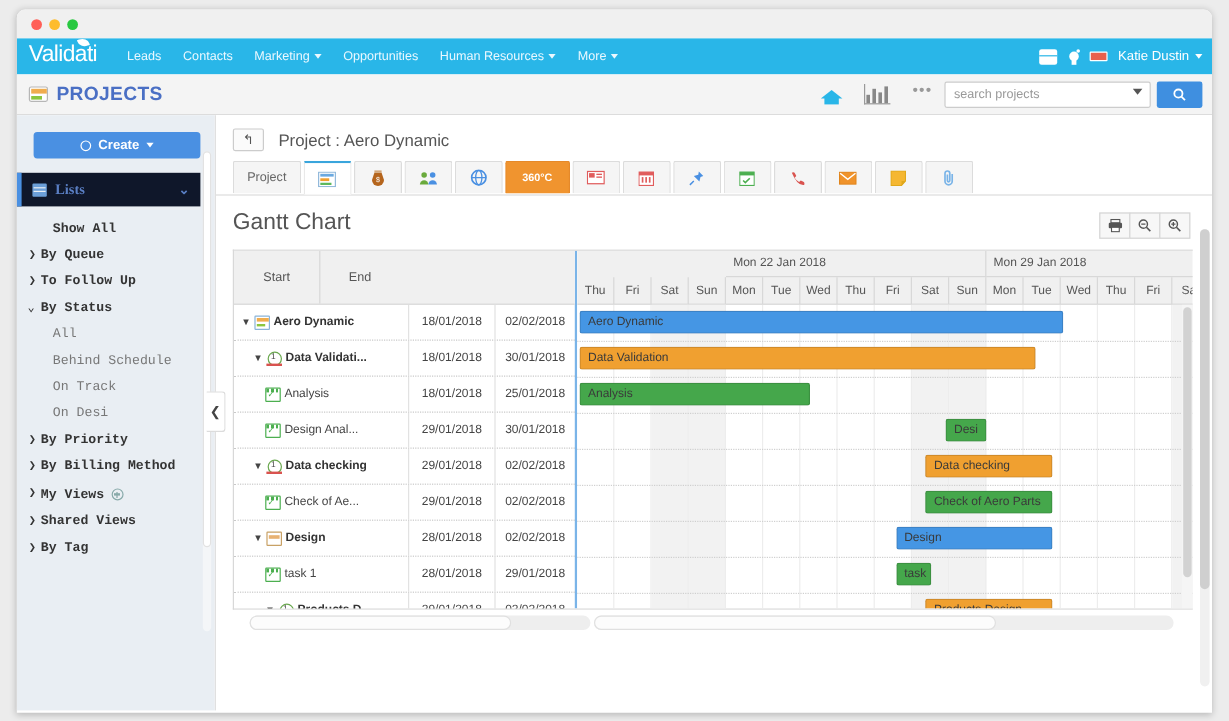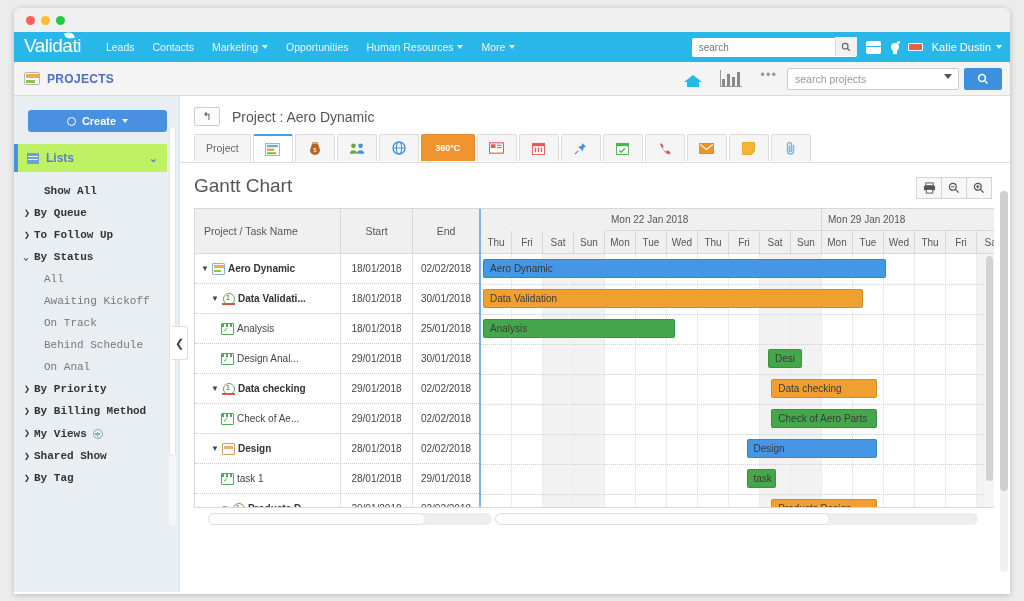--- a/index.html
+++ b/index.html
@@ -66,21 +66,21 @@
   .projbar {
     height:34px; background:#f4f4f4; border-bottom:1px solid #dcdcdc;
     display:flex; align-items:center; padding:0 10px; position:relative;
   }
   .proj-ico {
     width:16px; height:13px; background:#fff; border:1px solid #b6b6b6; border-radius:2px;
     position:relative; margin-right:7px;
   }
   .proj-ico:before{content:""; position:absolute; left:1px; top:1px; width:13px; height:4px; background:#f0ad4e;}
   .proj-ico:after{content:""; position:absolute; left:1px; top:7px; width:9px; height:3px; background:#8cc63f;}
-  .projtitle { color:#4a6fc4; font-size:12px; font-weight:bold; letter-spacing:.3px; }
+  .projtitle { color:#4a6fc4; font-size:16px; font-weight:bold; letter-spacing:.3px; }
   .projbar-right { position:absolute; right:8px; display:flex; align-items:center; gap:0; }
   .home-ico { width:18px; height:16px; margin-right:10px; position:relative; }
   .home-ico:before{content:""; position:absolute; left:0; top:4px; border-left:9px solid transparent;
     border-right:9px solid transparent; border-bottom:7px solid #29b6e8;}
   .home-ico:after{content:""; position:absolute; left:3px; top:10px; width:12px; height:6px; background:#29b6e8;}
   .barchart-ico { width:22px; height:17px; border-left:1.5px solid #999; border-bottom:1.5px solid #999;
     position:relative; margin:0 8px; padding-left:2px; }
   .barchart-ico span{ position:absolute; bottom:0; width:3px; background:#888; }
   .dots3 { color:#999; font-size:13px; letter-spacing:1px; margin:0 10px; position:relative; top:-4px; }
   .projsearch {
@@ -98,23 +98,24 @@
   .appbody { display:flex; height:496px; background:#fff; position:relative; }
 
   
   .sidebar { width:165px; background:#e9eef3; padding:10px 0 0 0; position:relative; flex:none; }
   .createbtn {
     margin:4px 12px 12px 14px; height:22px; background:#4a90e2; border-radius:3px; color:#fff;
     font-size:11px; font-weight:bold; display:flex; align-items:center; justify-content:center; gap:6px;
   }
   .circ { width:9px; height:9px; border:1.5px solid #fff; border-radius:50%; }
   .listshdr {
-    background:#bef264; border-left:4px solid #4a90e2; height:28px; display:flex; align-items:center;
+    background:#0f172a; border-left:4px solid #4a90e2; height:28px; display:flex; align-items:center;
     padding:0 10px 0 9px; color:#5a7fc4; font-size:12px; font-weight:bold; position:relative;
     margin-right:12px;
+    font-family:Liberation Serif, serif;
   }
   .lists-ico { width:12px; height:11px; background:#6b9fd8; border-radius:1px; margin-right:7px; position:relative; }
   .lists-ico:after{content:""; position:absolute; left:1px; top:3px; width:10px; height:1px;
     background:#e9eef3; box-shadow:0 3px 0 #e9eef3;}
   .chev-d { position:absolute; right:9px; color:#5a7fc4; font-size:11px; }
   .snav { padding:8px 0 0 0; }
   .sitem { font-size:11px; color:#555; padding:5px 0 5px 30px; position:relative;font-family:Liberation Mono, monospace; }
   .sitem.bold { font-weight:bold; color:#333; padding-left:20px; }
   .sitem.sub { color:#777; padding-left:30px; }
   .arrow-r { position:absolute; left:10px; top:5px; color:#333; font-size:10px; font-weight:bold; }
@@ -244,29 +245,20 @@
       <div class="navitem">
         <span>Human Resources</span>
         <span class="caret"></span>
       </div>
       <div class="navitem">
         <span>More</span>
         <span class="caret"></span>
       </div>
 
       <div class="nav-right">
-        <div class="srchwrap">
-          <input class="srch" placeholder="search" style="">
-          <div class="srchbtn">
-            <svg width="10" height="10" viewBox="0 0 12 12">
-              <circle cx="5" cy="5" r="3.4" fill="none" stroke="#666" stroke-width="1.4"></circle>
-              <line x1="7.5" y1="7.5" x2="10.5" y2="10.5" stroke="#666" stroke-width="1.4"></line>
-            </svg>
-          </div>
-        </div>
         <div class="ico-sq"></div>
         <div class="ico-bulb">
             <i></i>
           </div>
         <div class="flag"></div>
         <div class="uname">
           <span>Katie Dustin</span>
           <span class="caret"></span>
         </div>
       </div>
@@ -311,28 +303,27 @@
           <span class="lists-ico"></span>
           <span>Lists</span>
           <span class="chev-d">⌄</span>
         </div>
         <div class="snav">
           <div class="sitem" style="font-weight:bold;color:#333;padding-left:30px"><span>Show All</span></div>
           <div class="sitem bold"><span class="arrow-r">❯</span><span>By Queue</span></div>
           <div class="sitem bold"><span class="arrow-r">❯</span><span>To Follow Up</span></div>
           <div class="sitem bold"><span class="arrow-d">⌄</span><span>By Status</span></div>
           <div class="sitem sub"><span>All</span></div>
-          <div class="sitem sub"><span>Awaiting Kickoff</span></div>
+          <div class="sitem sub"><span>Behind Schedule</span></div>
           <div class="sitem sub"><span>On Track</span></div>
-          <div class="sitem sub"><span>Behind Schedule</span></div>
-          <div class="sitem sub"><span>On Anal</span></div>
+          <div class="sitem sub"><span>On Desi</span></div>
           <div class="sitem bold"><span class="arrow-r">❯</span><span>By Priority</span></div>
           <div class="sitem bold"><span class="arrow-r">❯</span><span>By Billing Method</span></div>
           <div class="sitem bold"><span class="arrow-r">❯</span><span>My Views</span><span class="plusc"></span></div>
-          <div class="sitem bold"><span class="arrow-r">❯</span><span>Shared Show</span></div>
+          <div class="sitem bold"><span class="arrow-r">❯</span><span>Shared Views</span></div>
           <div class="sitem bold"><span class="arrow-r">❯</span><span>By Tag</span></div>
         </div>
         <div class="sb-scroll">
           <div class="sb-thumb"></div>
         </div>
         <div class="collapse-handle">❮</div>
       </div>
 
       <div class="main">
 
@@ -457,21 +448,20 @@
                 <line x1="3.3" y1="5.2" x2="7.1" y2="5.2" stroke="#555" stroke-width="1.2"></line>
                 <line x1="5.2" y1="3.3" x2="5.2" y2="7.1" stroke="#555" stroke-width="1.2"></line>
                 <line x1="8" y1="8" x2="11.5" y2="11.5" stroke="#555" stroke-width="1.4"></line>
               </svg>
             </div>
           </div>
 
           <div class="gantt">
             <div class="gleft">
               <div class="ghead">
-                <div class="gh-cell gh-name">Project / Task Name</div>
                 <div class="gh-cell gh-start">Start</div>
                 <div class="gh-cell gh-end">End</div>
               </div>
               <div id="task-rows">
                   <div class="grow">
                     <div class="gc gc-name" style="padding-left: 6px;">
                       <span class="tri">▼</span>
                       <span class="ticon folder"></span>
                       <span class="bold-n">Aero Dynamic</span>
                     </div>
@@ -595,21 +585,21 @@
                   <div class="gridcol" style="left: 434px;"></div>
                   <div class="gridcol" style="left: 465px;"></div>
                   <div class="gridcol we" style="left: 496px;"></div>
                   <div class="rowline" style="top: 75px;"></div>
                   <div class="bar blue" style="left: 2px; width: 403px; top: 50px;">Aero Dynamic</div>
                   <div class="rowline" style="top: 105px;"></div>
                   <div class="bar orange" style="left: 2px; width: 380px; top: 80px;">Data Validation</div>
                   <div class="rowline" style="top: 135px;"></div>
                   <div class="bar green" style="left: 2px; width: 192.2px; top: 110px;">Analysis</div>
                   <div class="rowline" style="top: 165px;"></div>
-                  <div class="bar green" style="left: 287px; width: 34.1px; top: 140px;">Desi</div>
+                  <div class="bar green" style="left: 307px; width: 34.1px; top: 140px;">Desi</div>
                   <div class="rowline" style="top: 195px;"></div>
                   <div class="bar orange" style="left: 290.3px; width: 105.4px; top: 170px;">Data checking</div>
                   <div class="rowline" style="top: 225px;"></div>
                   <div class="bar green" style="left: 290.3px; width: 105.4px; top: 200px;">Check of Aero Parts</div>
                   <div class="rowline" style="top: 255px;"></div>
                   <div class="bar blue" style="left: 265.5px; width: 130.2px; top: 230px;">Design</div>
                   <div class="rowline" style="top: 285px;"></div>
                   <div class="bar green" style="left: 265.5px; width: 29.45px; top: 260px;">task</div>
                   <div class="bar orange" style="left: 290.3px; width: 105.4px; top: 290px;">Products Design</div>
                 </div>

